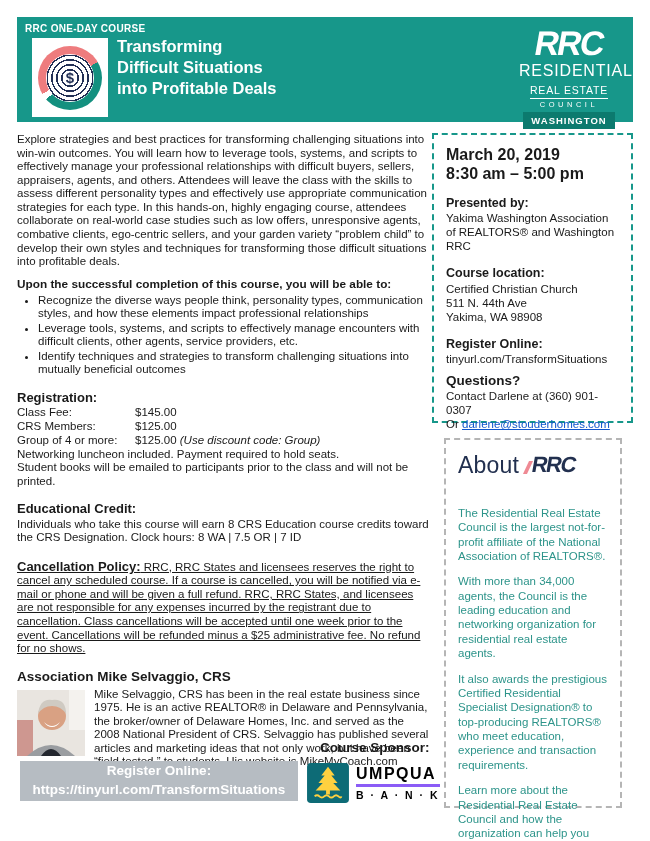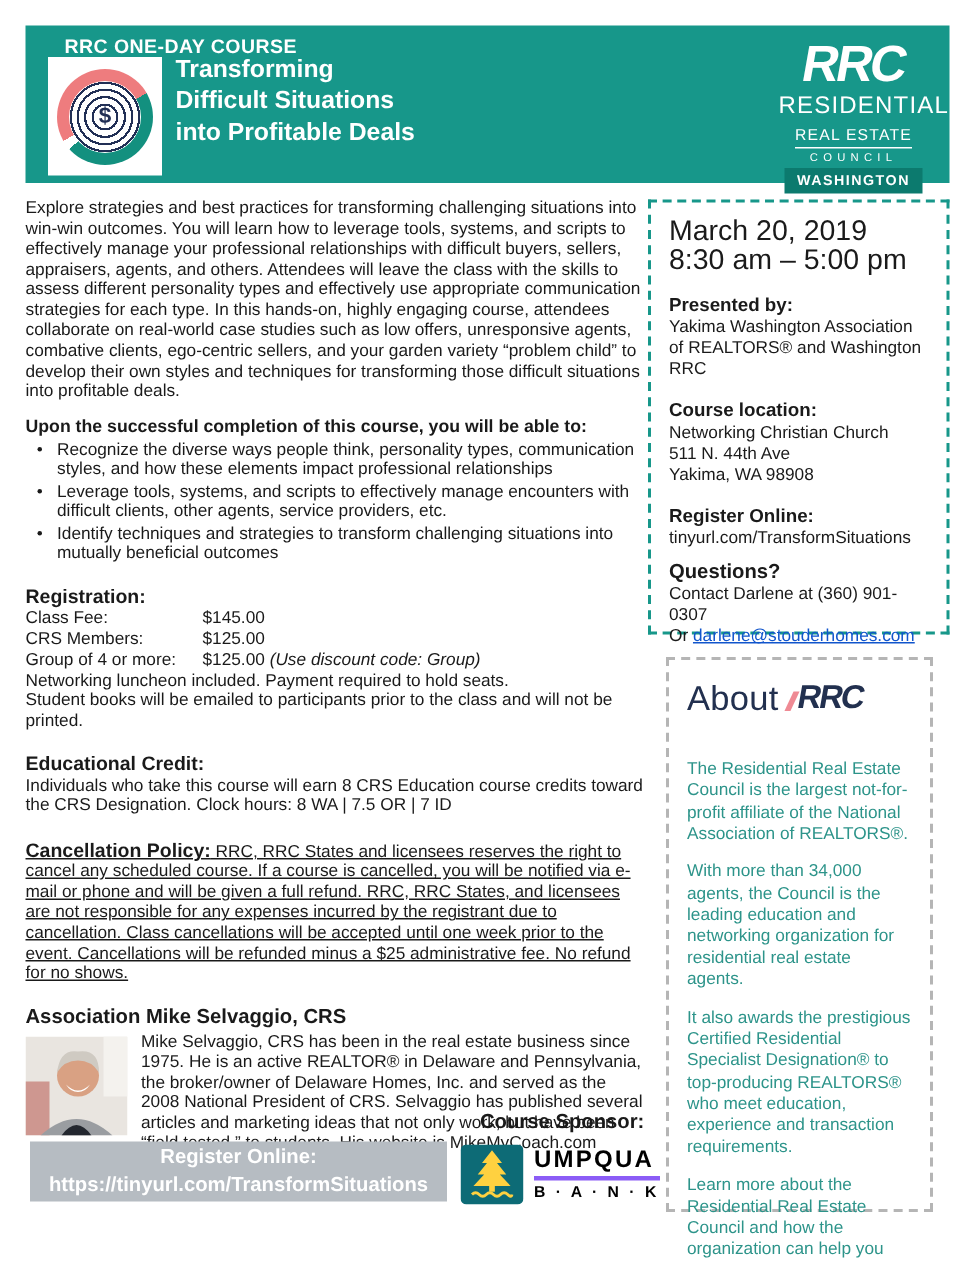--- a/index.html
+++ b/index.html
@@ -2,21 +2,21 @@
 <html><head>
 <meta charset="utf-8">
 <style>
   * { margin:0; padding:0; box-sizing:border-box; }
   html,body { background:#ffffff; }
   body { font-family:"Liberation Sans", sans-serif; color:#1a1a1a; }
   .page { position:relative; width:650px; height:841px; background:#fff; overflow:hidden; }
 
   
   .banner { position:absolute; left:17px; top:17px; width:616px; height:105px; background:#17978a; }
-  .eyebrow { position:absolute; left:26px; top:6px; color:#fff; font-weight:bold; font-size:13px; letter-spacing:.3px; }
+  .eyebrow { position:absolute; left:8px; top:6px; color:#fff; font-weight:bold; font-size:10px; letter-spacing:.3px; }
   .logo-box { position:absolute; left:15px; top:21px; width:76px; height:79px; background:#fff; display:flex; align-items:center; justify-content:center; }
   .logo-ring { width:64px; height:64px; border-radius:50%; display:flex; align-items:center; justify-content:center;
     background:conic-gradient(from 240deg, #ee7c7e 0deg 180deg, #13907f 180deg 348deg, #fff 348deg 360deg); }
   .logo-inner { width:48px; height:48px; border-radius:50%; position:relative; display:flex; align-items:center; justify-content:center;
     background:radial-gradient(circle, #fff 0 7.5px, #212f55 7.5px 9px, #fff 9px 12.5px, #212f55 12.5px 14px, #fff 14px 17.5px, #212f55 17.5px 19px, #fff 19px 22px, #212f55 22px 23.5px, #fff 23.5px); }
   .dollar { font-size:15px; font-weight:bold; color:#212f55; line-height:1; }
   .banner-title { position:absolute; left:100px; top:19px; color:#fff; font-weight:bold; font-size:16.5px; line-height:21px; }
   .rrc { position:absolute; right:14px; top:8px; width:100px; text-align:center; color:#fff; }
   .rrc-acronym { font-weight:bold; font-size:34px; line-height:36px; transform:skewX(-10deg); letter-spacing:-2px; }
   .rrc-l1 { font-size:16px; letter-spacing:.8px; margin-top:1px; }
@@ -36,21 +36,21 @@
   .reg-note { font-style:italic; }
   .edu-text { }
   .cancel-p { margin-top:14px;text-decoration:underline; }
   .runin-h { font-weight:bold; font-size:13px; }
   .instr-h { font-weight:bold; font-size:13.5px; margin-top:13px; margin-bottom:3px; }
   .bio { }
   .photo { float:left; width:68px; height:66px; margin:2px 9px 2px 0; display:block; }
 
   
   .event-box { position:absolute; left:432px; top:133px; width:201px; height:290px; border:2px dashed #17978a; padding:10px 12px; font-size:11.5px; line-height:1.22; }
-  .event-date, .event-time { font-weight:normal; font-size:19px; line-height:19px; }
+  .event-date, .event-time { font-weight:bold; font-size:16px; line-height:19px; }
   .ev-h { font-weight:bold; font-size:12.5px; margin-top:13px; }
   .ev-h-q { font-weight:bold; font-size:13.5px; margin-top:7px; }
   .email-link { color:#1155cc; text-decoration:underline; }
 
   
   .about-box { position:absolute; left:444px; top:438px; width:178px; height:370px; border:2px dashed #b5b5b5; padding:11px 12px; color:#2d948a; font-size:11.5px; line-height:1.25; }
   .about-head { display:flex; align-items:flex-start; gap:7px; margin-bottom:26px; }
   .about-word { color:#22304f; font-size:23px; letter-spacing:.2px; }
   .mini-rrc { display:flex; align-items:center; }
   .mini-slash { width:4px; height:13px; background:#ef8a94; transform:skewX(-25deg); margin-right:2px; margin-top:6px; }
@@ -138,21 +138,21 @@
       <span>Mike Selvaggio, CRS has been in the real estate business since 1975. He is an active REALTOR® in Delaware and Pennsylvania, the broker/owner of Delaware Homes, Inc. and served as the 2008 National President of CRS. Selvaggio has published several articles and marketing ideas that not only work, but have been “field tested,” to students. His website is MikeMyCoach.com</span>
     </div>
   </main>
 
   <aside class="event-box">
     <div class="event-date">March 20, 2019</div>
     <div class="event-time">8:30 am – 5:00 pm</div>
     <div class="ev-h">Presented by:</div>
     <div>Yakima Washington Association of REALTORS® and Washington RRC</div>
     <div class="ev-h">Course location:</div>
-    <div>Networking Christian Church</div>
+    <div>Certified Christian Church</div>
     <div>511 N. 44th Ave</div>
     <div>Yakima, WA 98908</div>
     <div class="ev-h">Register Online:</div>
     <div>tinyurl.com/TransformSituations</div>
     <div class="ev-h-q">Questions?</div>
     <div>Contact Darlene at (360) 901-0307</div>
     <div><span>Or </span><a href="#" class="email-link">darlene@stouderhomes.com</a></div>
   </aside>
 
   <aside class="about-box">

